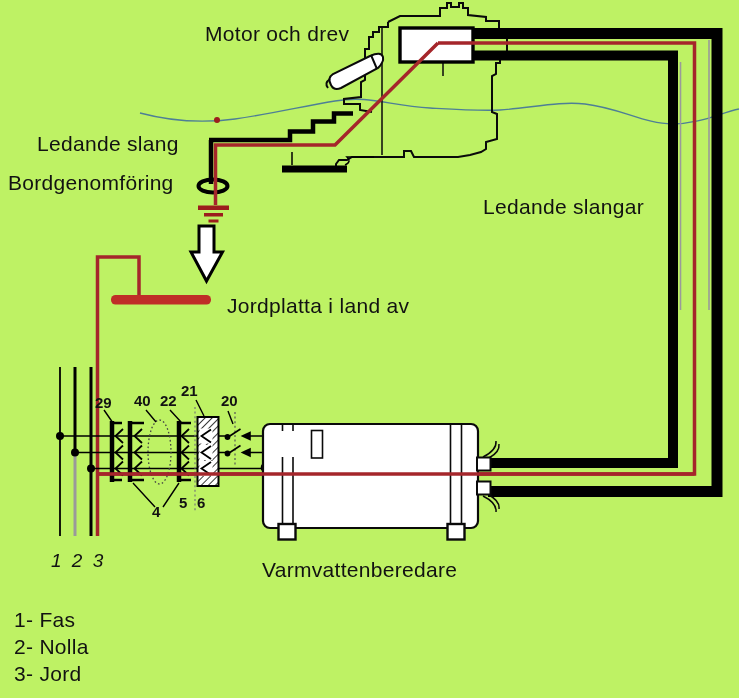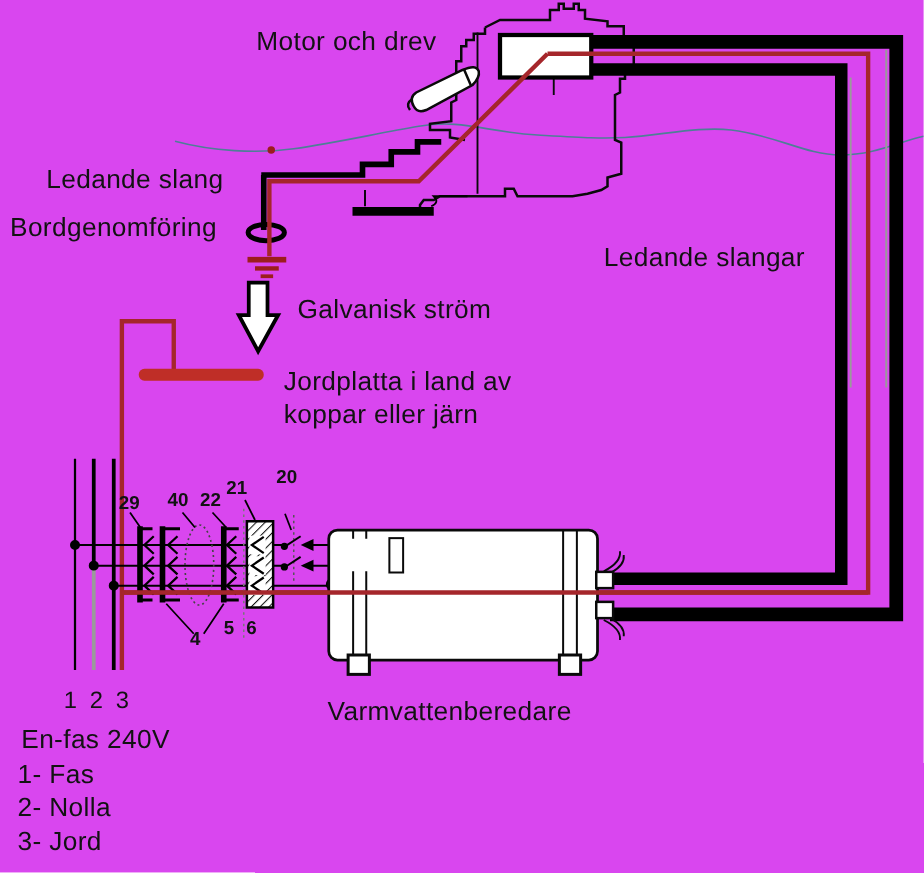--- a/index.html
+++ b/index.html
@@ -1,23 +1,23 @@
 <!DOCTYPE html>
 <html style="--wire-red: #a5262b; --plate-red: #bf2e27; --ground-red: #9c1d1d; --cable-black: #000000; --water-blue: #4e7f96; --shadow-gray: #9a9a9a;"><head>
 <meta charset="utf-8">
 <style>
   html,body{margin:0;padding:0;background:#fff;}
-  .stage{position:relative;width:739px;height:698px;background:#d946ef;overflow:hidden;
+  .stage{position:relative;width:739px;height:698px;background:#bef264;overflow:hidden;
          font-family:"Liberation Sans",sans-serif;}
   svg{position:absolute;left:0;top:0;}
   .lbl{position:absolute;color:#121212;white-space:nowrap;line-height:1.05;
        font-family:"Liberation Sans",sans-serif;}
   .big{font-size:21px;letter-spacing:.3px;}
   .num{font-size:15px;font-weight:bold;}
-  .phase{font-size:19px;word-spacing:5px;}
+  .phase{font-size:19px;word-spacing:5px;font-style:italic;}
   
   .red-line{stroke:var(--wire-red);fill:none;}
   .red-fill{fill:var(--plate-red);}
   .gnd-fill{fill:var(--ground-red);}
   .water{stroke:var(--water-blue);fill:none;}
   .shadow{stroke:var(--shadow-gray);fill:none;}
   .blk{stroke:var(--cable-black);fill:none;}
 </style>
 </head>
 <body>
@@ -159,33 +159,30 @@
         <rect x="477" y="481.5" width="13.5" height="13" fill="#fff" stroke-width="2"></rect>
       </g>
     </g>
 
     <line class="red-line" stroke-width="3.5" x1="97.5" y1="474" x2="694.5" y2="474"></line>
   </svg>
 
   <div class="lbl big" style="left:205px;top:23px">Motor och drev</div>
   <div class="lbl big" style="left:8px;top:172px">Bordgenomföring</div>
   <div class="lbl big" style="left:37px;top:133px">Ledande slang</div>
-  <div class="lbl big" style="left:238px;top:237px">Galvanisk ström</div>
   <div class="lbl big" style="left:227px;top:295px">Jordplatta i land av</div>
-  <div class="lbl big" style="left:227px;top:321px">koppar eller järn</div>
   <div class="lbl big" style="left:262px;top:559px">Varmvattenberedare</div>
   <div class="lbl big" style="left:483px;top:196px">Ledande slangar</div>
 
   <div class="lbl num" style="left:95px;top:395px">29</div>
   <div class="lbl num" style="left:134px;top:393px">40</div>
   <div class="lbl num" style="left:160px;top:393px">22</div>
   <div class="lbl num" style="left:181px;top:383px">21</div>
-  <div class="lbl num" style="left:221px;top:374px">20</div>
+  <div class="lbl num" style="left:221px;top:393px">20</div>
   <div class="lbl num" style="left:152px;top:504px">4</div>
   <div class="lbl num" style="left:179px;top:495px">5</div>
   <div class="lbl num" style="left:197px;top:495px">6</div>
 
   <div class="lbl phase" style="left:51px;top:551px">1 2 3</div>
-  <div class="lbl big" style="left:17px;top:581px">En-fas 240V</div>
   <div class="lbl big" style="left:14px;top:609px">1- Fas</div>
   <div class="lbl big" style="left:14px;top:636px">2- Nolla</div>
   <div class="lbl big" style="left:14px;top:663px">3- Jord</div>
 </div>
 
 </body></html>

